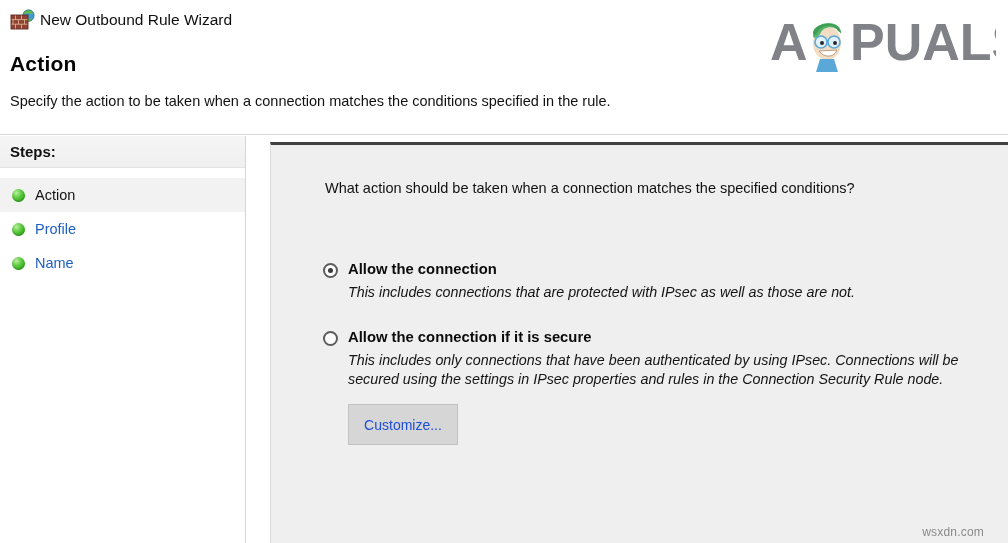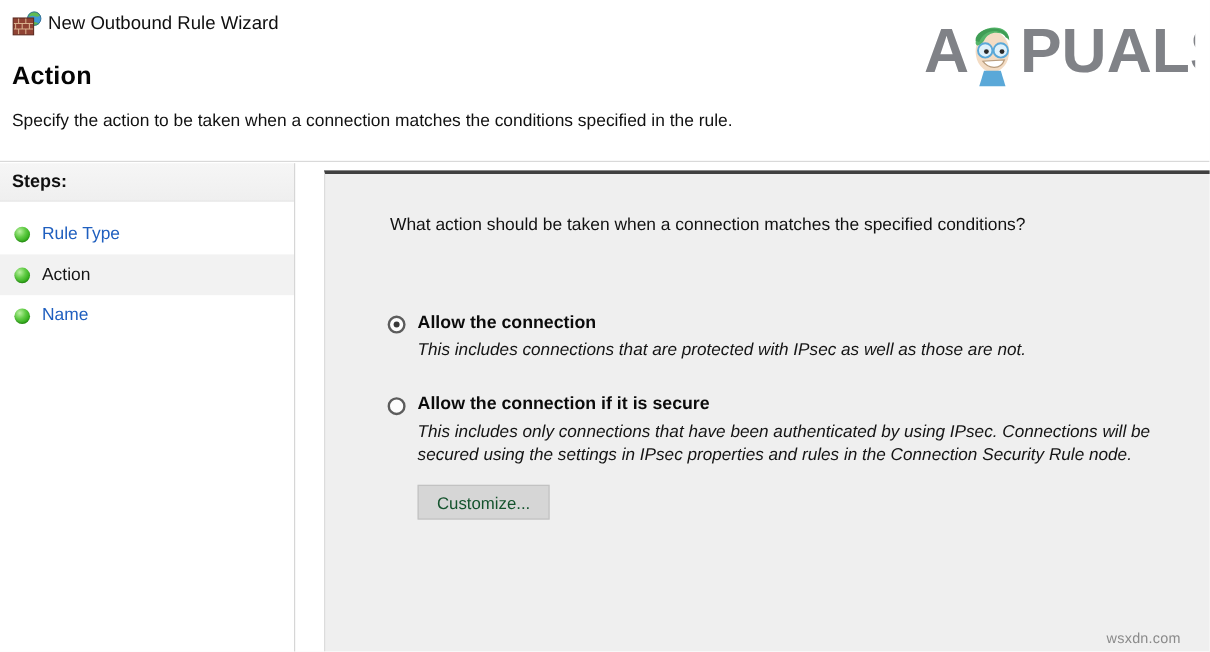--- a/index.html
+++ b/index.html
@@ -185,24 +185,24 @@
     max-width: 648px;
     font-style: italic;
   }
 
   .customize-wrap {
     margin-left: 25px;
     margin-top: 14px;
   }
   .customize-btn {
     width: 110px;
-    height: 29px;
+    height: 41px;
     background: #d6d6d6;
     border: 1px solid #c2c2c2;
-    color: #14532d;
+    color: #1d4ed8;
     font-size: 14px;
     font-family: "Liberation Sans", sans-serif;
     cursor: default;
   }
 
   .opt-spacer-1 { height: 26px; }
   .opt-spacer-2 { height: 32px; }
 
   .watermark {
     position: absolute;
@@ -260,31 +260,31 @@
         <path d="M51 41 C56 48, 66 48, 69 40 L51 41 Z" fill="#ffffff" stroke="#b99d7e" stroke-width="1"></path>
         <path d="M52 49 L66 49 L70 62 L48 62 Z" fill="#5aa8d8"></path>
       </g>
     </svg>
   </div>
 
   <div class="sidebar">
     <div class="steps-header">Steps:</div>
     <div class="steps-list">
 
-      <div class="step-item">
-        <span class="step-bullet"></span>
-        <span class="step-label">Rule Type</span>
-      </div>
 
 
       <div class="step-item current">
         <span class="step-bullet"></span>
         <span class="step-label">Action</span>
       </div>
 
+      <div class="step-item">
+        <span class="step-bullet"></span>
+        <span class="step-label">Profile</span>
+      </div>
 
       <div class="step-item">
         <span class="step-bullet"></span>
         <span class="step-label">Name</span>
       </div>
 
     </div>
   </div>
 
   <div class="content">

